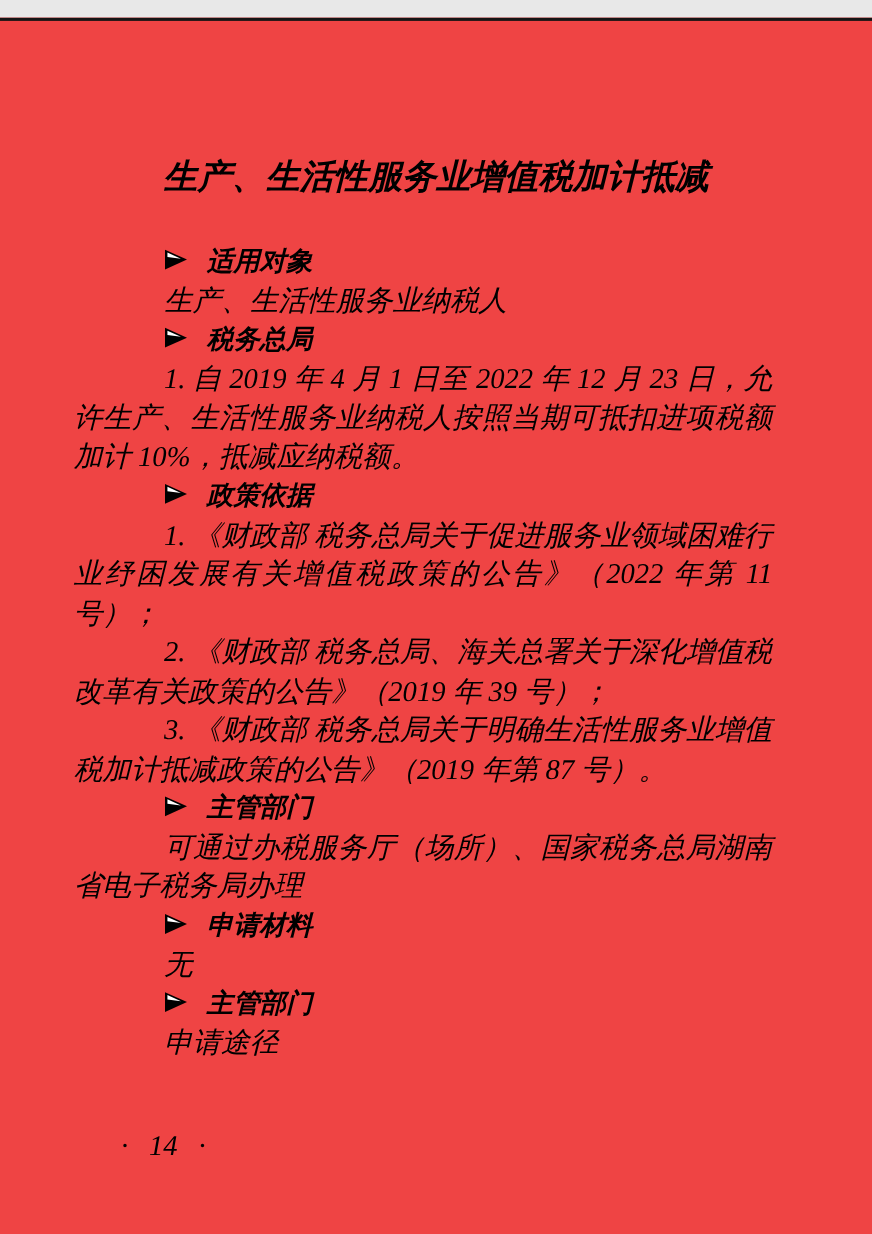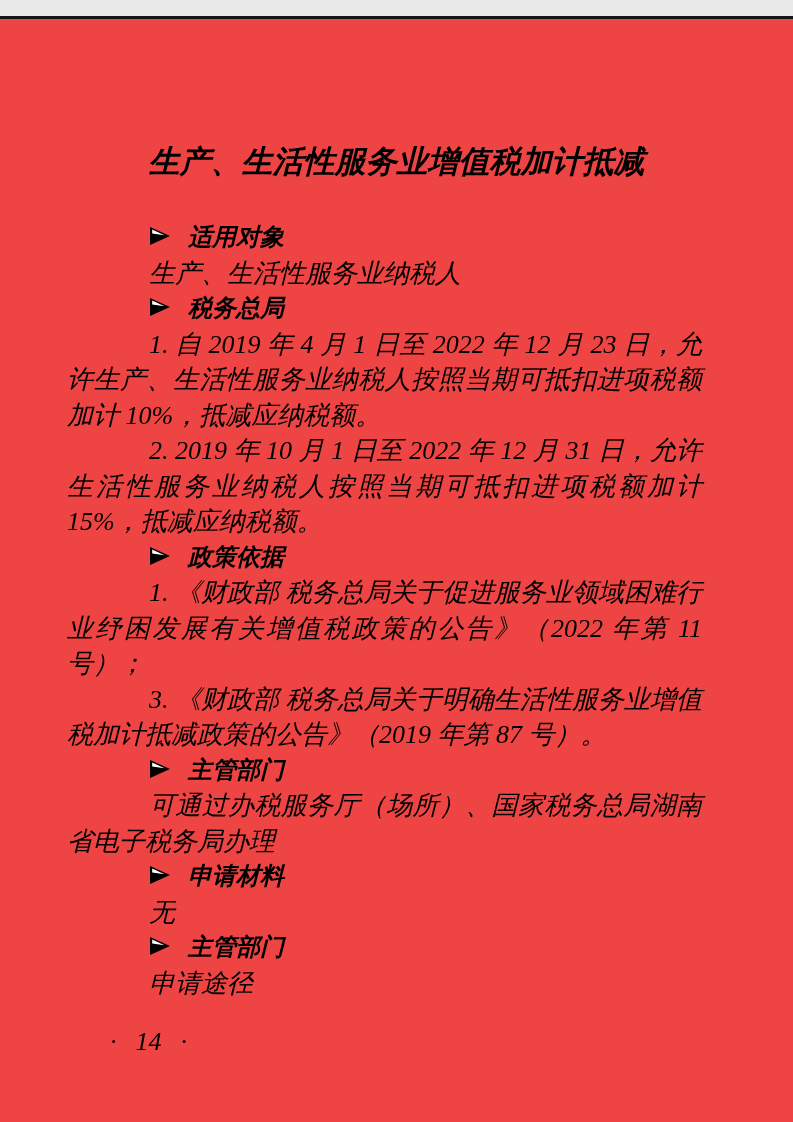--- a/index.html
+++ b/index.html
@@ -80,27 +80,27 @@
             <path d="M1 1 L21 10 L1 19 Z" fill="#000"></path>
             <path d="M3.2 3.6 L15.5 9.2 L3.2 7.6 Z" fill="#fff"></path>
           </svg></span><span>适用对象</span></p>
     <p class="body-para">生产、生活性服务业纳税人</p>
 
     <p class="sec-heading"><span class="arrow-wrap"><svg width="22" height="20" viewBox="0 0 22 20" xmlns="http://www.w3.org/2000/svg">
             <path d="M1 1 L21 10 L1 19 Z" fill="#000"></path>
             <path d="M3.2 3.6 L15.5 9.2 L3.2 7.6 Z" fill="#fff"></path>
           </svg></span><span>税务总局</span></p>
     <p class="body-para">1. 自 2019 年 4 月 1 日至 2022 年 12 月 23 日，允许生产、生活性服务业纳税人按照当期可抵扣进项税额加计 10%，抵减应纳税额。</p>
-    <p class="body-para">2. 2019 年 10 月 1 日至 2022 年 12 月 31 日，允许生活性服务业纳税人按照当期可抵扣进项税额加计 15%，抵减应纳税额。</p>
 
     <p class="sec-heading"><span class="arrow-wrap"><svg width="22" height="20" viewBox="0 0 22 20" xmlns="http://www.w3.org/2000/svg">
             <path d="M1 1 L21 10 L1 19 Z" fill="#000"></path>
             <path d="M3.2 3.6 L15.5 9.2 L3.2 7.6 Z" fill="#fff"></path>
           </svg></span><span>政策依据</span></p>
     <p class="body-para">1. 《财政部 税务总局关于促进服务业领域困难行业纾困发展有关增值税政策的公告》（2022 年第 11 号）；</p>
+    <p class="body-para">2. 《财政部 税务总局、海关总署关于深化增值税改革有关政策的公告》（2019 年 39 号）；</p>
     <p class="body-para">3. 《财政部 税务总局关于明确生活性服务业增值税加计抵减政策的公告》（2019 年第 87 号）。</p>
 
     <p class="sec-heading"><span class="arrow-wrap"><svg width="22" height="20" viewBox="0 0 22 20" xmlns="http://www.w3.org/2000/svg">
             <path d="M1 1 L21 10 L1 19 Z" fill="#000"></path>
             <path d="M3.2 3.6 L15.5 9.2 L3.2 7.6 Z" fill="#fff"></path>
           </svg></span><span>主管部门</span></p>
     <p class="body-para">可通过办税服务厅（场所）、国家税务总局湖南省电子税务局办理</p>
 
     <p class="sec-heading"><span class="arrow-wrap"><svg width="22" height="20" viewBox="0 0 22 20" xmlns="http://www.w3.org/2000/svg">
             <path d="M1 1 L21 10 L1 19 Z" fill="#000"></path>

